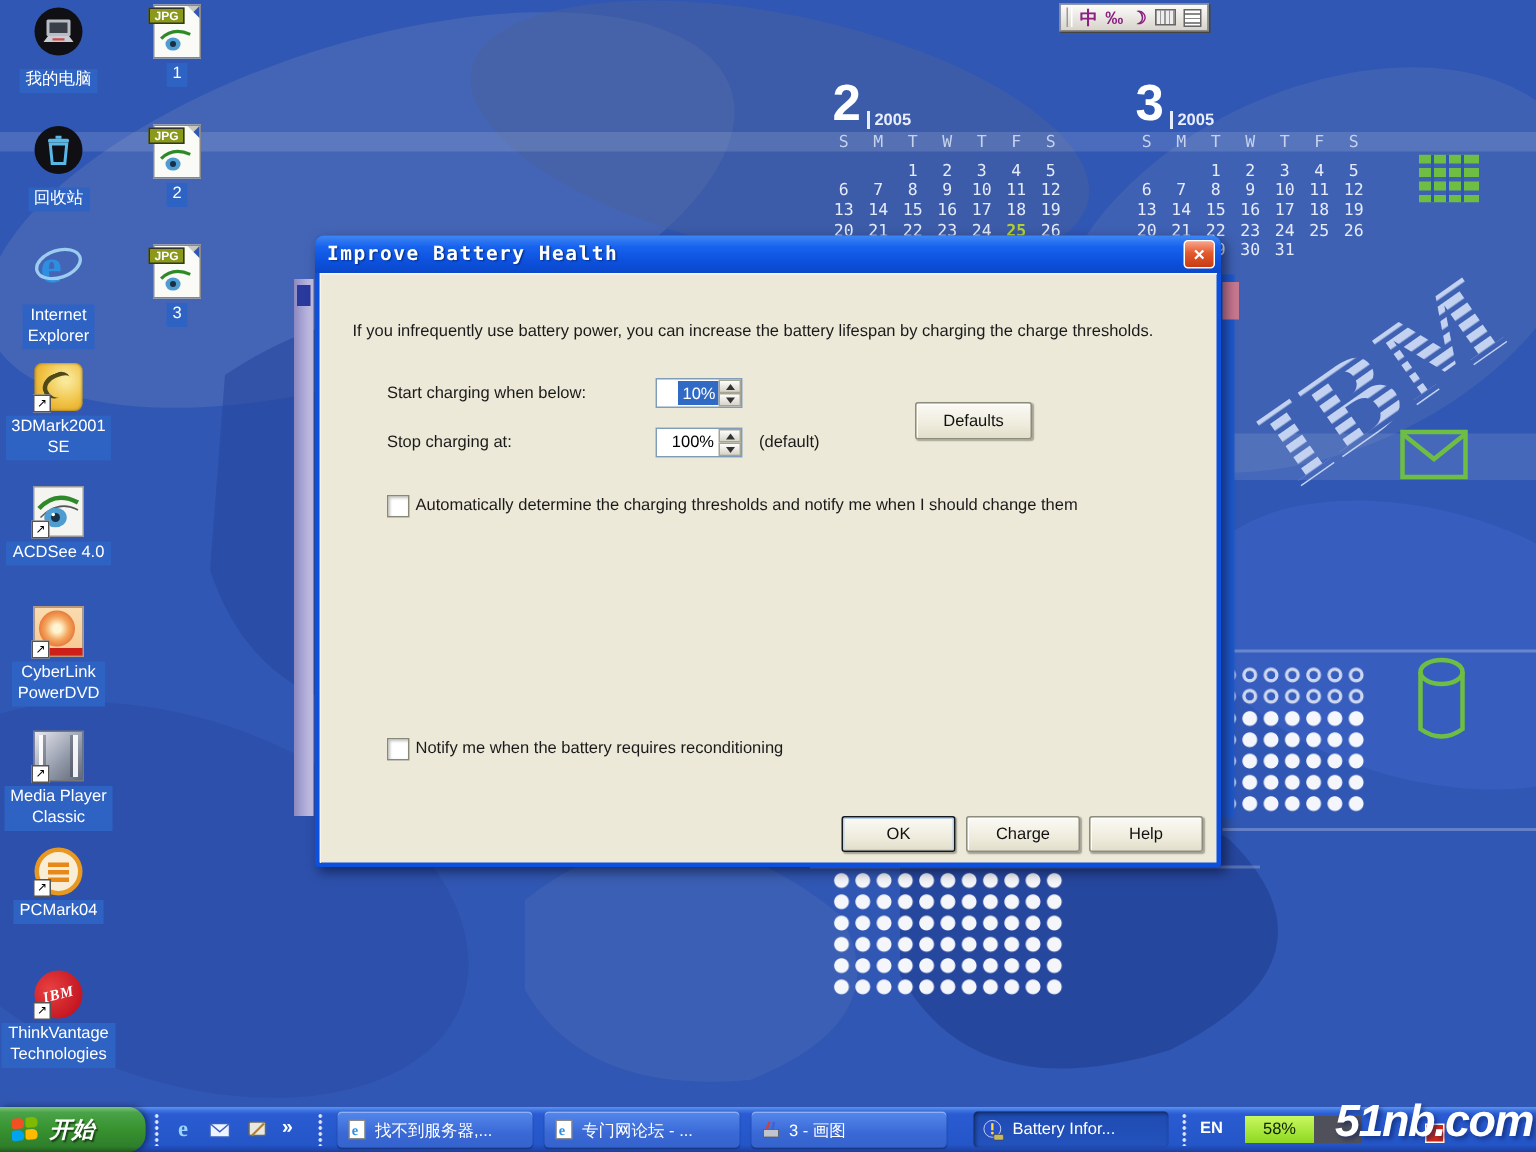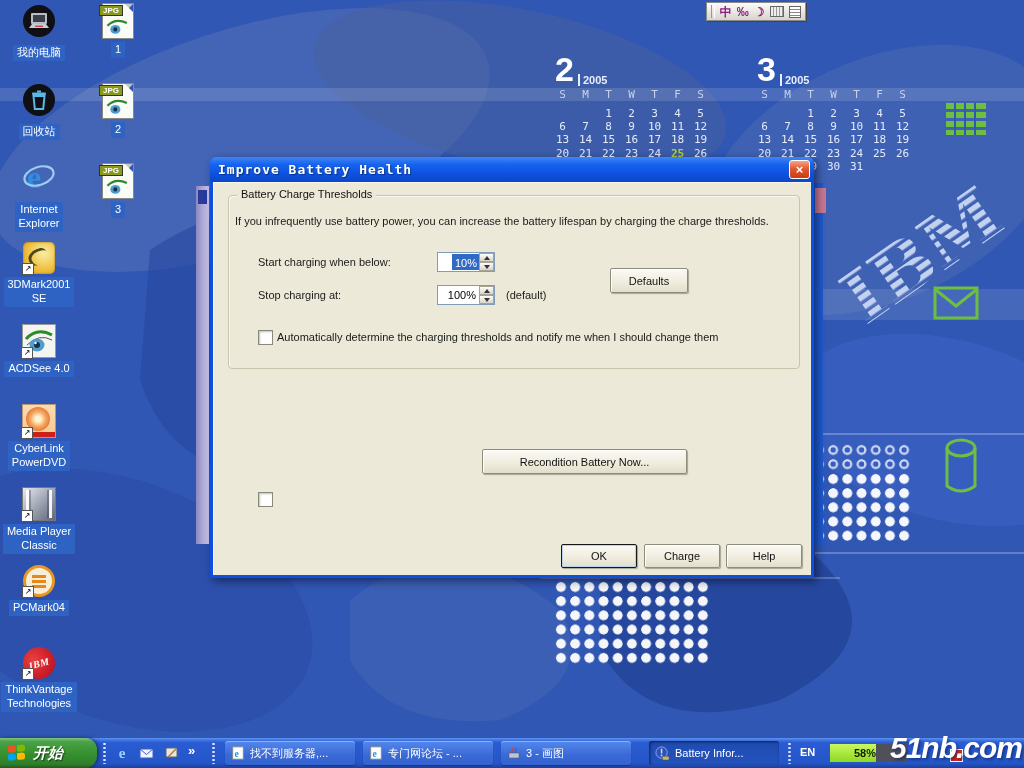--- a/index.html
+++ b/index.html
@@ -140,21 +140,21 @@
         background:linear-gradient(#5488EC,#3A69D6 60%,#3463CE);
         box-shadow:inset 0 1px 0 rgba(255,255,255,.35),0 1px 1px rgba(0,0,0,.3);
         display:flex;align-items:center;gap:5px;padding:0 6px;box-sizing:border-box;
         color:#fff;font-size:11px;}
   .taskbtn.active{background:linear-gradient(#1E4BB0,#2453BE);
         box-shadow:inset 1px 1px 3px rgba(0,0,0,.55);}
   .taskbtn .tlabel{white-space:nowrap;overflow:hidden;}
   .trayen{position:absolute;left:800px;top:8px;color:#fff;font-size:11px;font-weight:bold;}
   .batmeter{position:absolute;left:830px;top:6px;width:78px;height:18px;display:flex;}
   .batgreen{width:46px;background:linear-gradient(#C8F860,#8ED820);display:flex;align-items:center;
-        justify-content:flex-end;font-size:11px;font-weight:bold;color:#102000;}
+        justify-content:center;font-size:11px;font-weight:normal;color:#102000;}
   .batdark{flex:1;background:#50505A;}
   .trayred{position:absolute;left:950px;top:749px;width:11px;height:11px;background:#D42818;
         border:1px solid #fff;z-index:55;}
   .watermark{position:absolute;right:2px;top:731px;font-size:30px;font-weight:bold;font-style:italic;
         color:#fff;z-index:60;text-shadow:2px 2px 3px rgba(10,30,90,.55);letter-spacing:-1px;pointer-events:none;}
 </style>
 </head>
 <body>
 
 <div id="wallpaper">
@@ -470,23 +470,20 @@
 <div class="bwin" style="left:814px;top:183px;width:9px;height:362px;background:#1E5AD0;"></div>
 <div class="bwin" style="left:815px;top:188px;width:11px;height:25px;background:#C87890;"></div>
 
 <div class="dialog">
   <div class="titlebar">
     <span class="titletext">Improve Battery Health</span>
   </div>
   <div class="closebtn">×</div>
   <div class="client"></div>
 
-  <div class="groupbox" style="left:18px;top:38px;width:570px;height:172px;">
-    <span class="legend">Battery Charge Thresholds</span>
-  </div>
   <div class="dtext" style="left:25px;top:58px;width:560px;">If you infrequently use battery power, you can increase the battery lifespan by charging the charge thresholds.</div>
 
   <div class="dtext" style="left:48px;top:99px;">Start charging when below:</div>
   <div class="spin" style="left:227px;top:95px;">
     <span class="val sel">10%</span>
     <span class="arrows">
       <span class="arr up">
           <i></i>
         </span>
       <span class="arr dn">
@@ -508,23 +505,23 @@
     </span>
   </div>
   <div class="dtext" style="left:296px;top:132px;">(default)</div>
 
   <div class="btn" style="left:400px;top:111px;width:76px;height:23px;">Defaults</div>
 
   <div class="chk" style="left:48px;top:173px;"></div>
   <div class="dtext" style="left:67px;top:174px;width:510px;">Automatically determine the charging thresholds and notify me when I should change them</div>
 
 
-  <div class="btn" style="left:272px;top:292px;width:203px;height:23px;">Recondition Battery Now...</div>
 
   <div class="chk" style="left:48px;top:335px;"></div>
+  <div class="dtext" style="left:67px;top:336px;width:400px;">Notify me when the battery requires reconditioning</div>
 
   <div class="btn default" style="left:351px;top:387px;width:74px;height:22px;">OK</div>
   <div class="btn" style="left:434px;top:387px;width:74px;height:22px;">Charge</div>
   <div class="btn" style="left:516px;top:387px;width:74px;height:22px;">Help</div>
 </div>
 
 <div class="taskbar">
   <div class="startbtn">
     <span class="winflag">
       <b style="background:#F25022;"></b>

